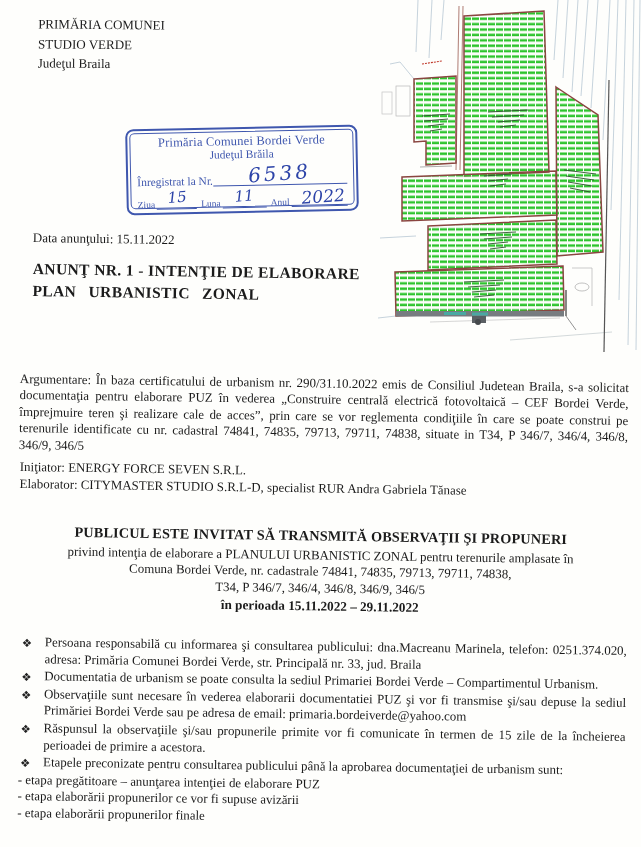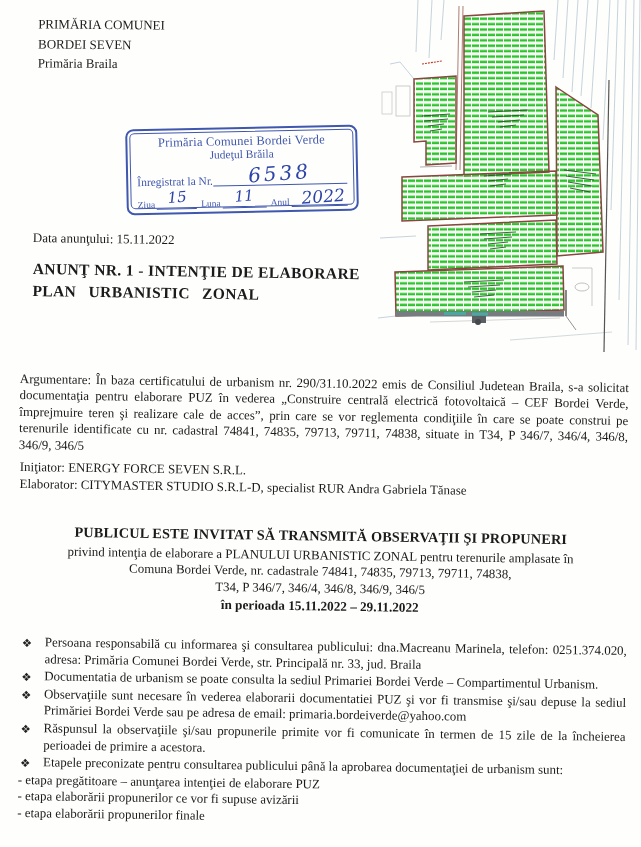--- a/index.html
+++ b/index.html
@@ -50,22 +50,22 @@
   
   .map{position:absolute;left:360px;top:0;width:281px;height:356px;}
 </style>
 </head>
 <body>
 
 <div class="page">
 
   <div class="hdr">
     <div>PRIMĂRIA COMUNEI</div>
-    <div>BORDEI SEVEN</div>
-    <div>Primăria Braila</div>
+    <div>STUDIO VERDE</div>
+    <div>Judeţul Braila</div>
   </div>
 
   <svg class="map" viewBox="0 0 281 356" width="281" height="356" xmlns="http://www.w3.org/2000/svg">
     <defs>
       <pattern id="pv" width="8" height="5.4" patternUnits="userSpaceOnUse">
         <rect x="0" y="1.3" width="7.1" height="2.5" fill="#2ec42e"></rect>
         <rect x="7.1" y="1.3" width="0.9" height="2.5" fill="#ffffff"></rect>
       </pattern>
     </defs>
 

